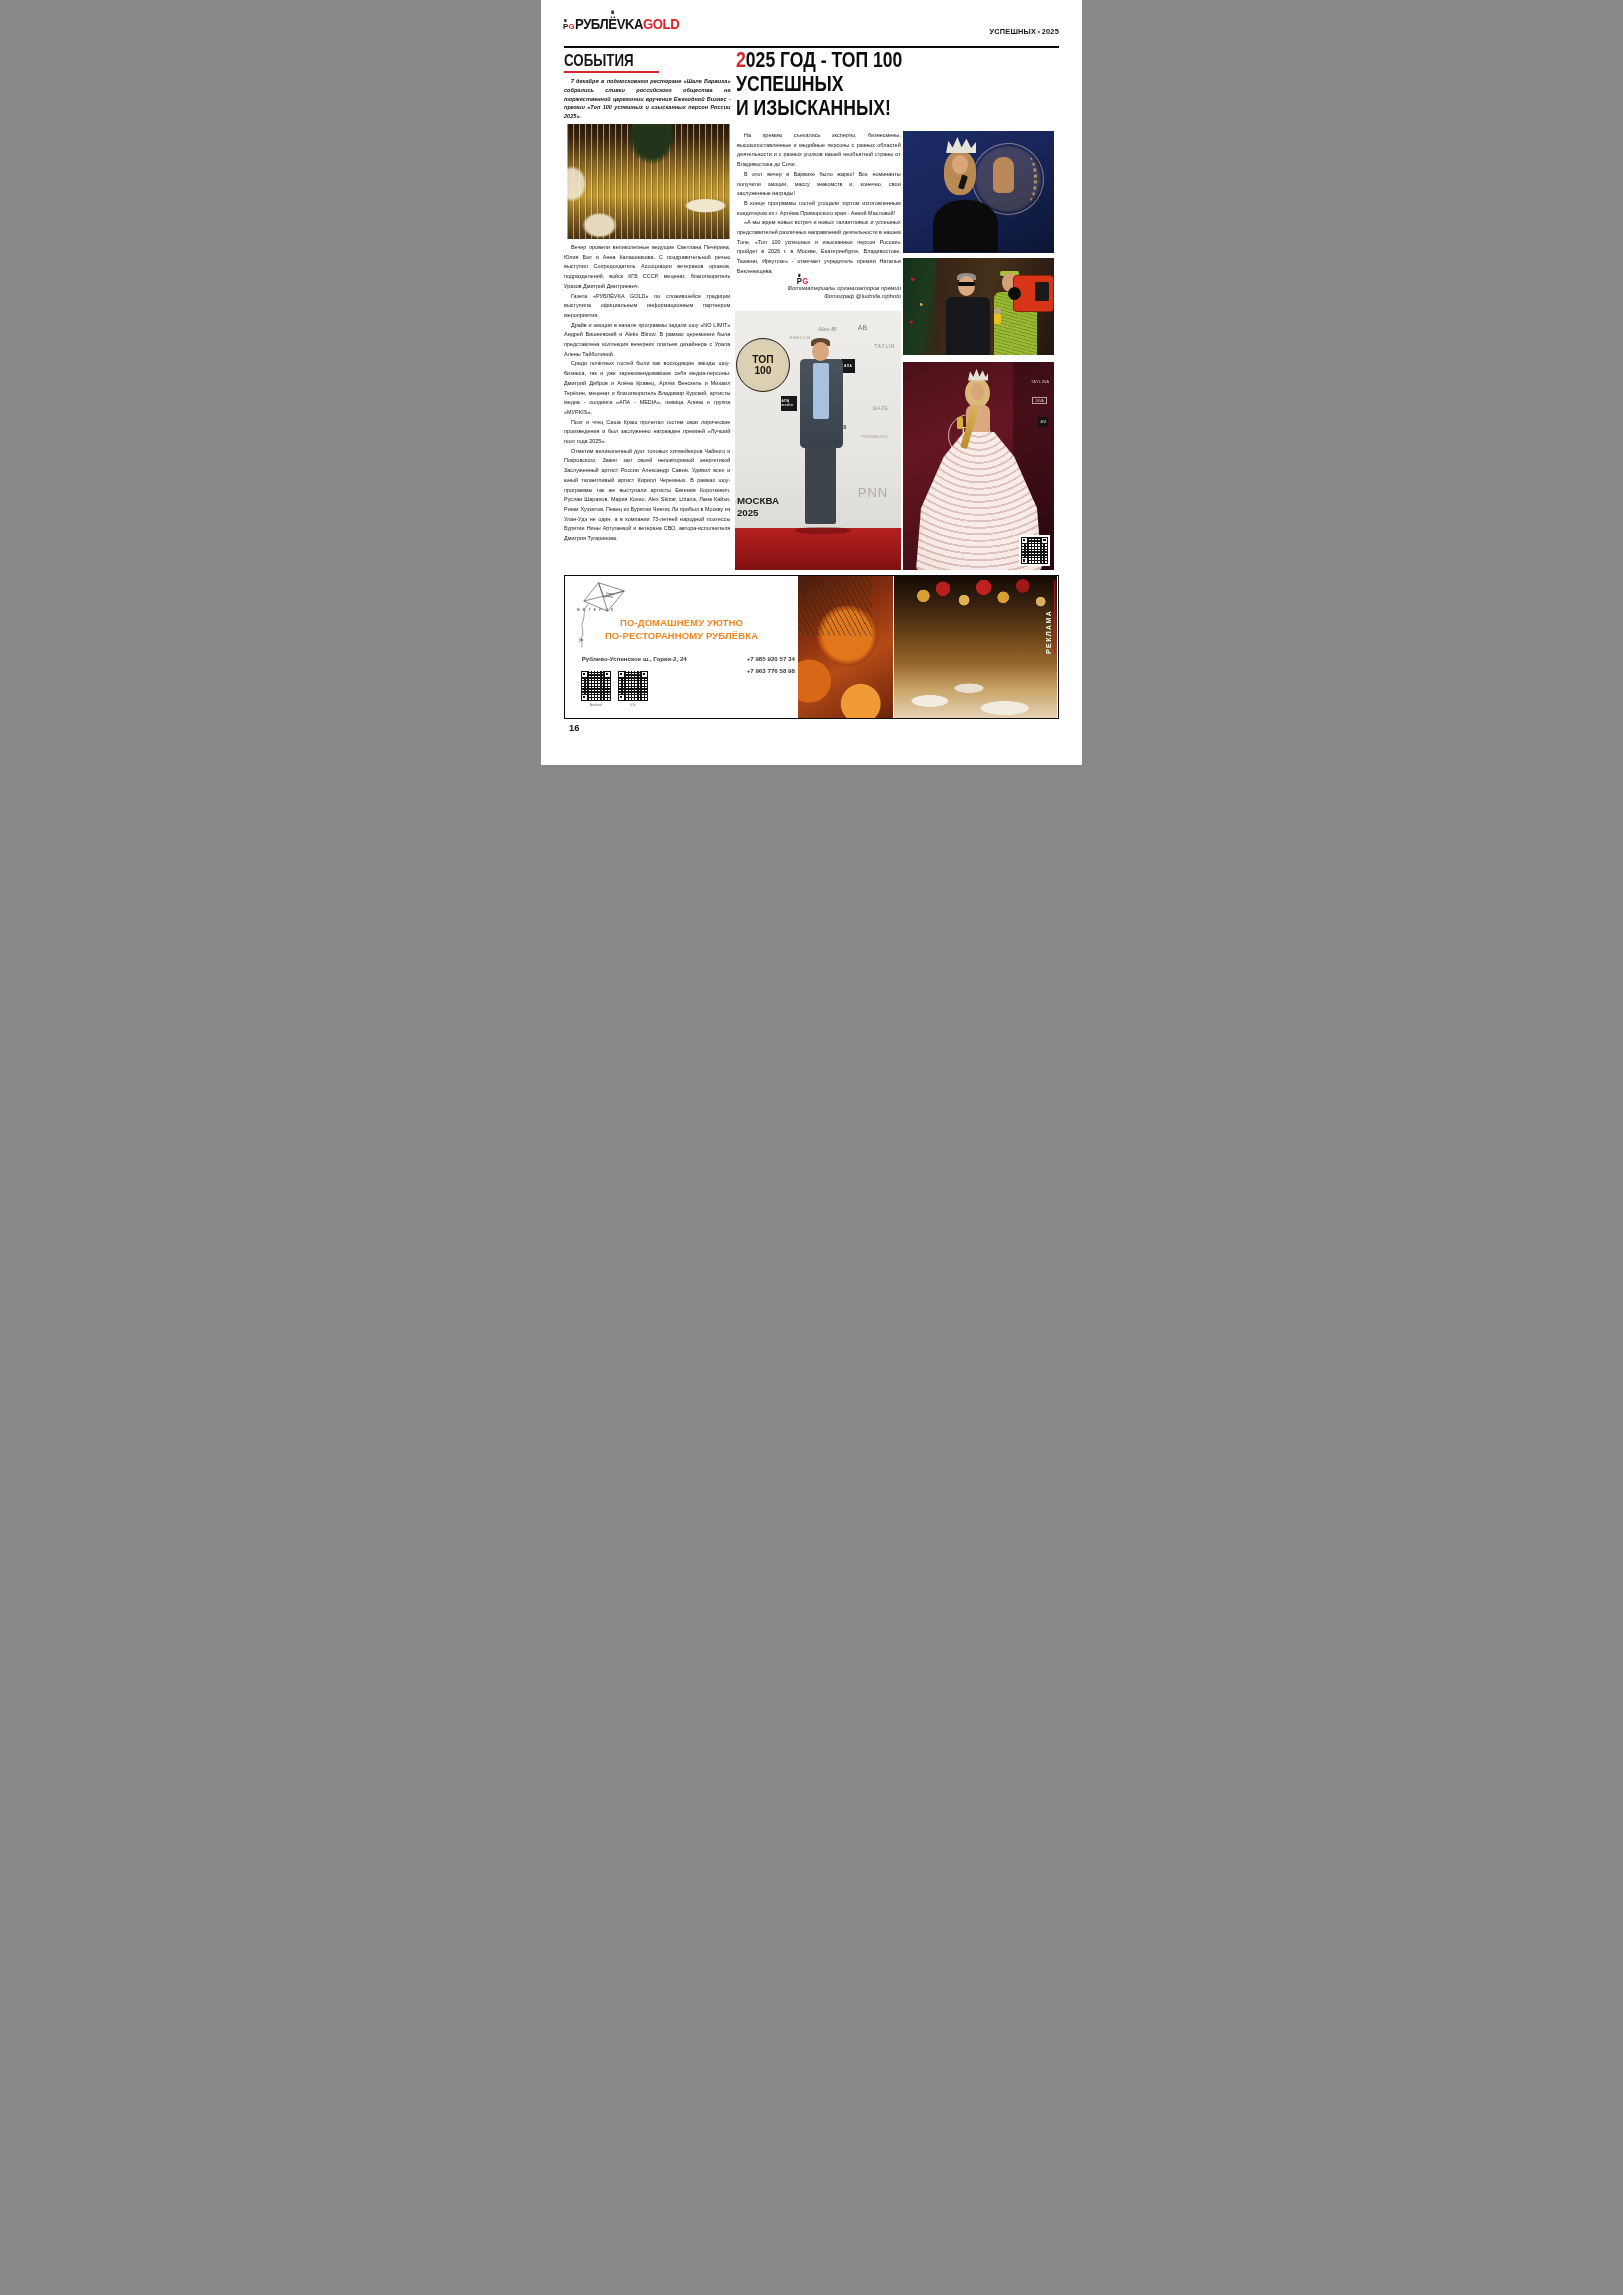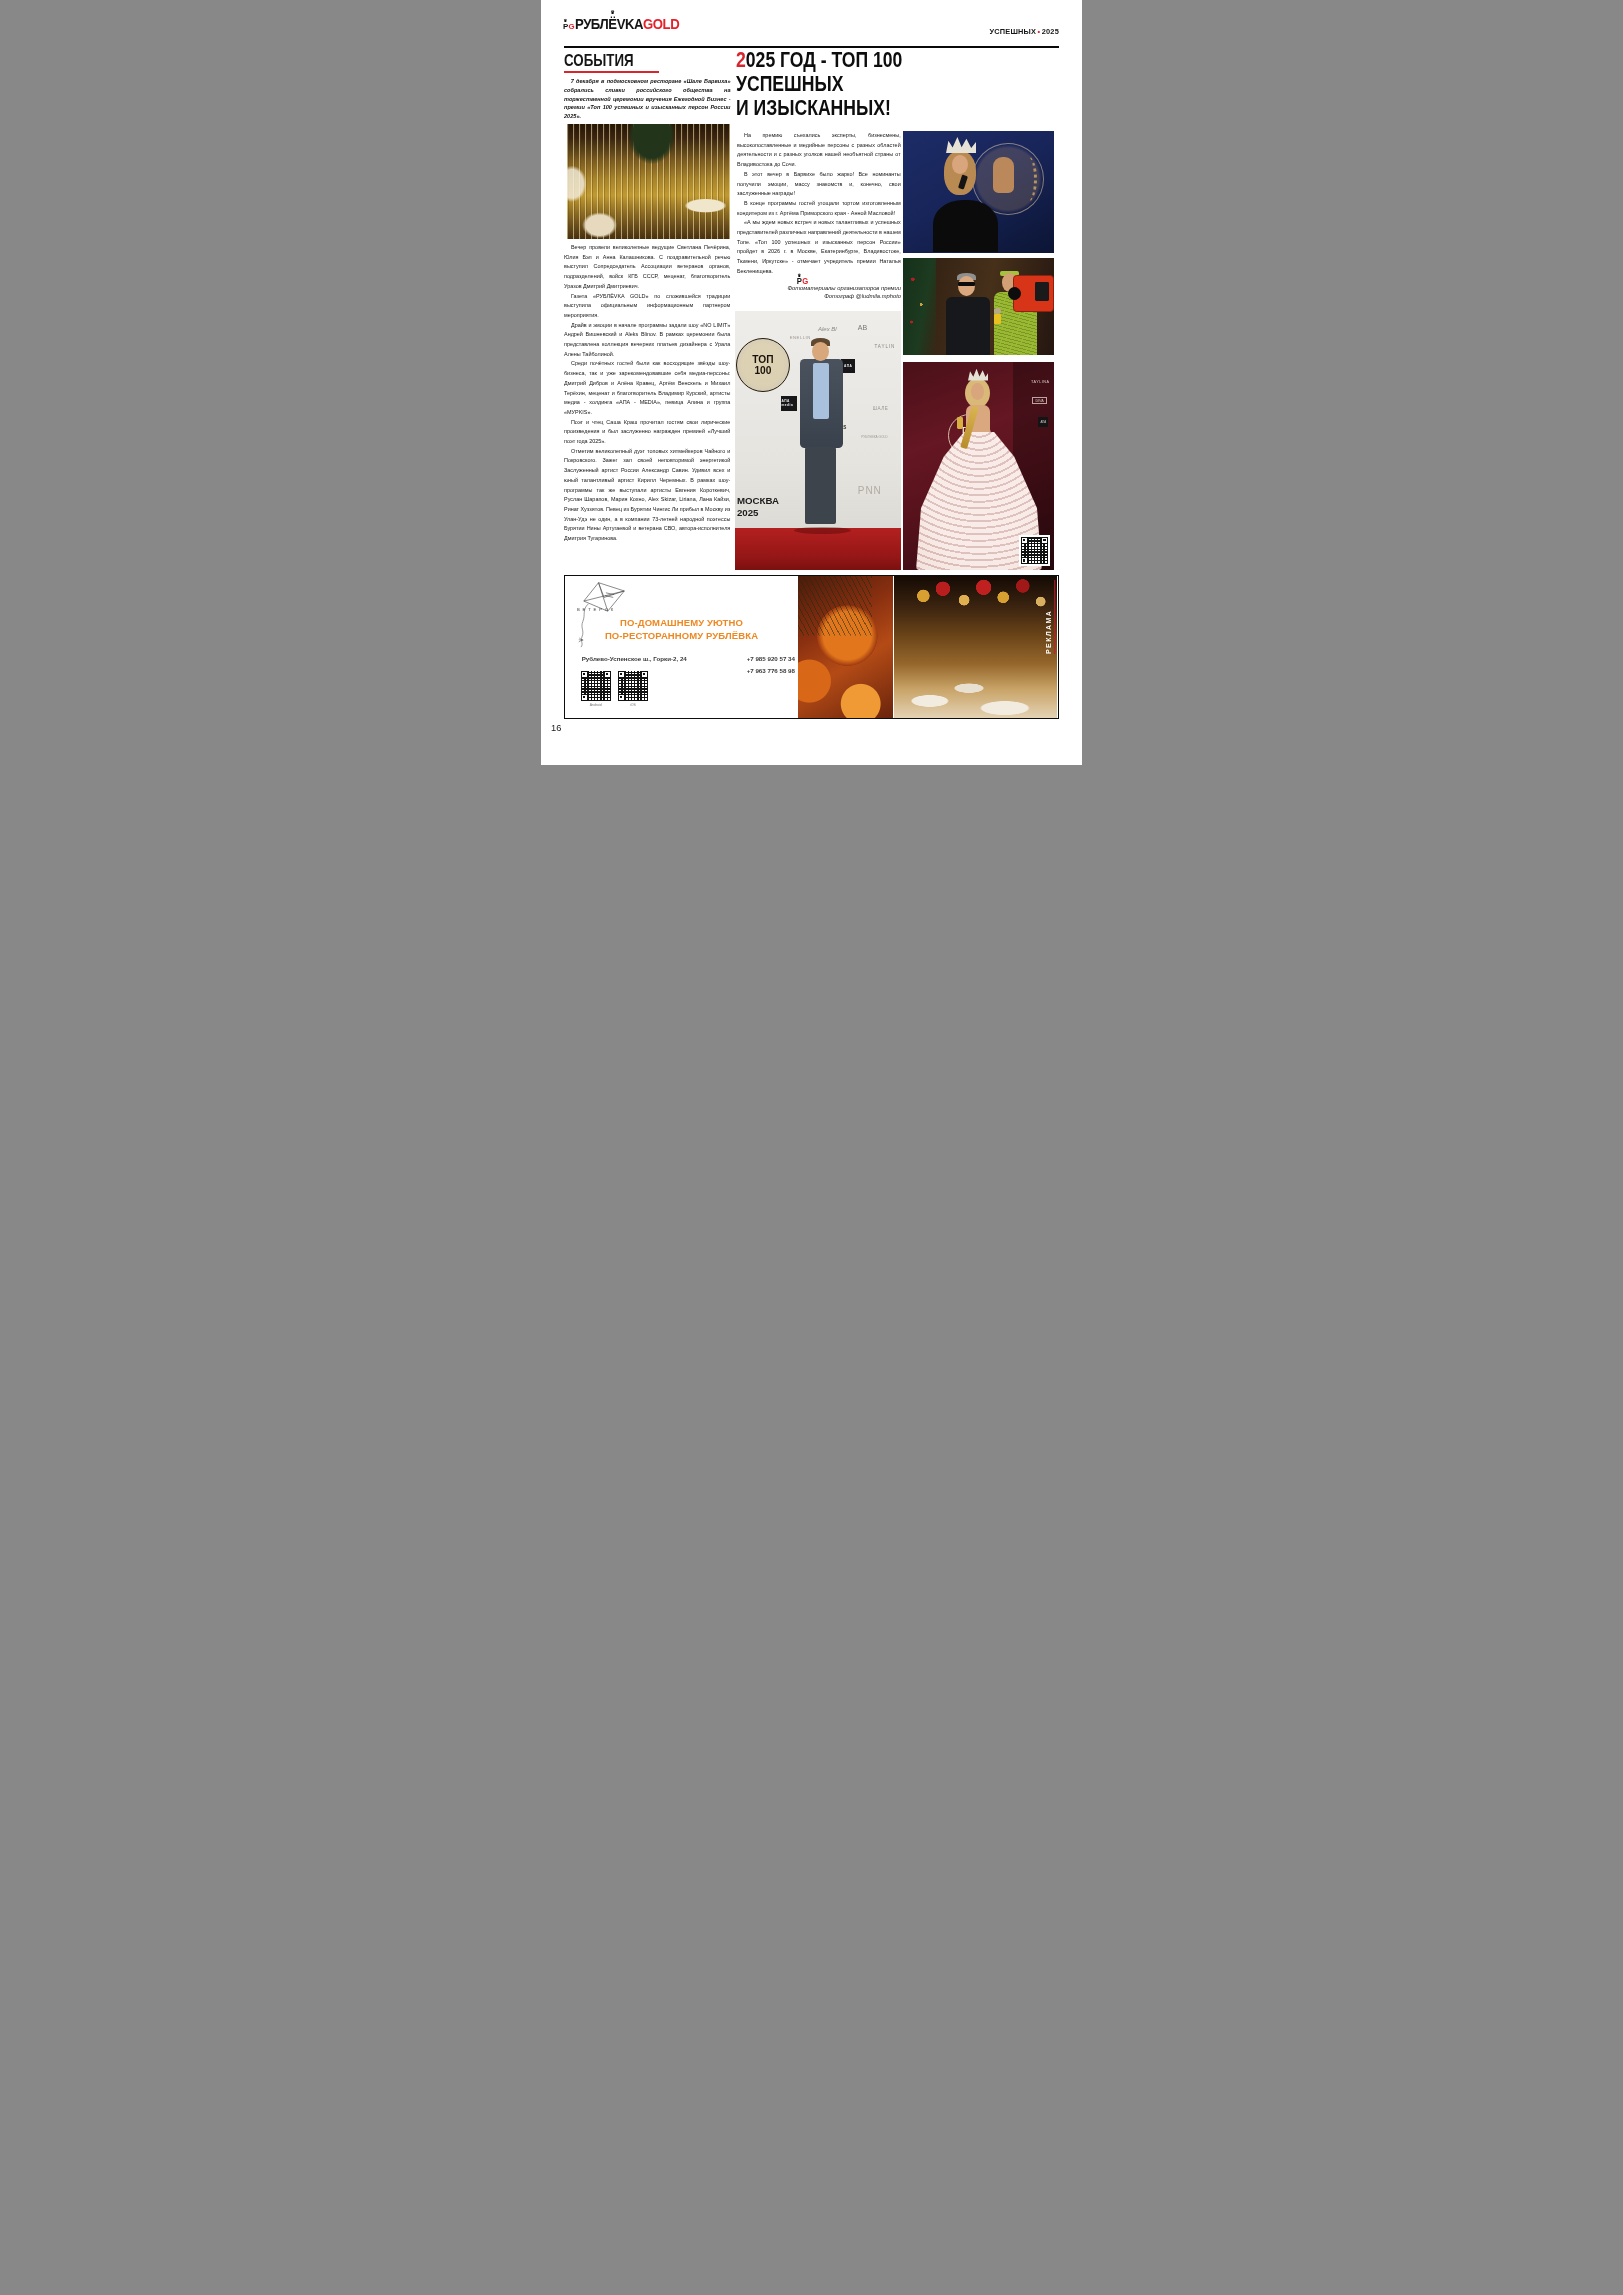--- a/index.html
+++ b/index.html
@@ -104,21 +104,21 @@
              background:radial-gradient(circle,rgba(186,152,62,.3) 0 55%,rgba(40,30,10,.18) 100%);
              color:#1a1208;font-weight:900;font-size:10.2px;line-height:11px;}
   .rc-moscow{position:absolute;left:1.9px;top:184px;font-weight:900;font-size:9.7px;line-height:12px;color:#1c1c1c;}
   .rc-logo{position:absolute;color:#9a968e;white-space:nowrap;}
   .rcl-enellin{left:33%;top:11%;font-size:4.2px;letter-spacing:0.5px;}
   .rcl-alex{left:50%;top:7%;font-size:6px;font-style:italic;color:#888;}
   .rcl-ab{left:74%;top:6%;font-size:7px;color:#777;}
   .rcl-taylin{left:84%;top:15%;font-size:4.6px;letter-spacing:0.9px;color:#8a867e;}
   .rcl-shale{left:83%;top:44%;font-size:4.6px;letter-spacing:0.5px;}
   .rcl-rg{left:76%;top:57%;font-size:3.2px;color:#a09c94;}
-  .rcl-pnn{left:74%;top:80%;font-size:10px;color:#b0aca4;letter-spacing:0.9px;}
+  .rcl-pnn{left:74%;top:80%;font-size:13px;color:#b0aca4;letter-spacing:0.9px;}
   .rcl-art{left:55%;top:50%;font-size:4.6px;font-weight:800;color:#2e2e2e;width:20.4px;white-space:normal;text-align:center;line-height:5.1px;}
   .rc-apa{position:absolute;background:#17171a;color:#f0f0f0;display:flex;align-items:center;justify-content:center;
           font-size:3.2px;font-weight:700;letter-spacing:0.5px;}
   .rc-apa1{left:64%;top:22%;width:14px;height:14px;}
   .rc-apa2{left:28%;top:39%;width:15.7px;height:15.7px;}
   .rc-head{position:absolute;left:77px;top:30.5px;width:16.7px;height:19.4px;border-radius:50%;background:#d8a87c;z-index:3;}
   .rc-hair{position:absolute;left:76px;top:27px;width:18.5px;height:8.3px;border-radius:50% 50% 0 0;background:#5f4730;z-index:3;}
   .rc-torso{position:absolute;left:65px;top:48px;width:43px;height:89px;border-radius:4.6px;
             background:linear-gradient(180deg,#4a525e,#39414d);z-index:2;}
   .rc-shirt{position:absolute;left:78px;top:52px;width:15.7px;height:56px;background:#a9c1dd;border-radius:1.9px;z-index:2;}
@@ -194,21 +194,21 @@
       radial-gradient(circle at 79% 7%, #a01818 0 6.5px, rgba(0,0,0,0) 7px),
       radial-gradient(circle at 90% 18%, #d8b060 0 4.6px, rgba(0,0,0,0) 5.1px),
       radial-gradient(ellipse 29px 9.3px at 22% 88%, #f2ece0 0 60%, rgba(0,0,0,0) 66%),
       radial-gradient(ellipse 38px 11px at 68% 93%, #f2ece0 0 60%, rgba(0,0,0,0) 66%),
       radial-gradient(ellipse 23px 7.4px at 46% 79%, #e8e0d0 0 60%, rgba(0,0,0,0) 66%),
       linear-gradient(180deg,#140a04 0%,#3c2410 22%,#6a4418 42%,#96672c 62%,#c9a468 80%,#e4d2b4 100%);}
   .ad-marker{position:absolute;right:2.8px;top:3.7px;height:74px;writing-mode:vertical-rl;transform:rotate(180deg);
              color:#fff;font-weight:700;font-size:7px;letter-spacing:1.4px;
              border-left:1.9px solid #c81a2e;padding-left:2.3px;}
 
-  .page-number{position:absolute;left:10px;top:723px;font-size:9.3px;color:#1a1a1a;}
+  .page-number{position:absolute;left:28px;top:723px;font-size:9.3px;color:#1a1a1a;font-weight:bold;}
 </style>
 </head>
 <body>
 
 <div class="page">
 
   <div class="brand">
     <span class="brand-mark">
       <span class="mk-crown">♛</span>
       <span class="mk-r">Р</span>

